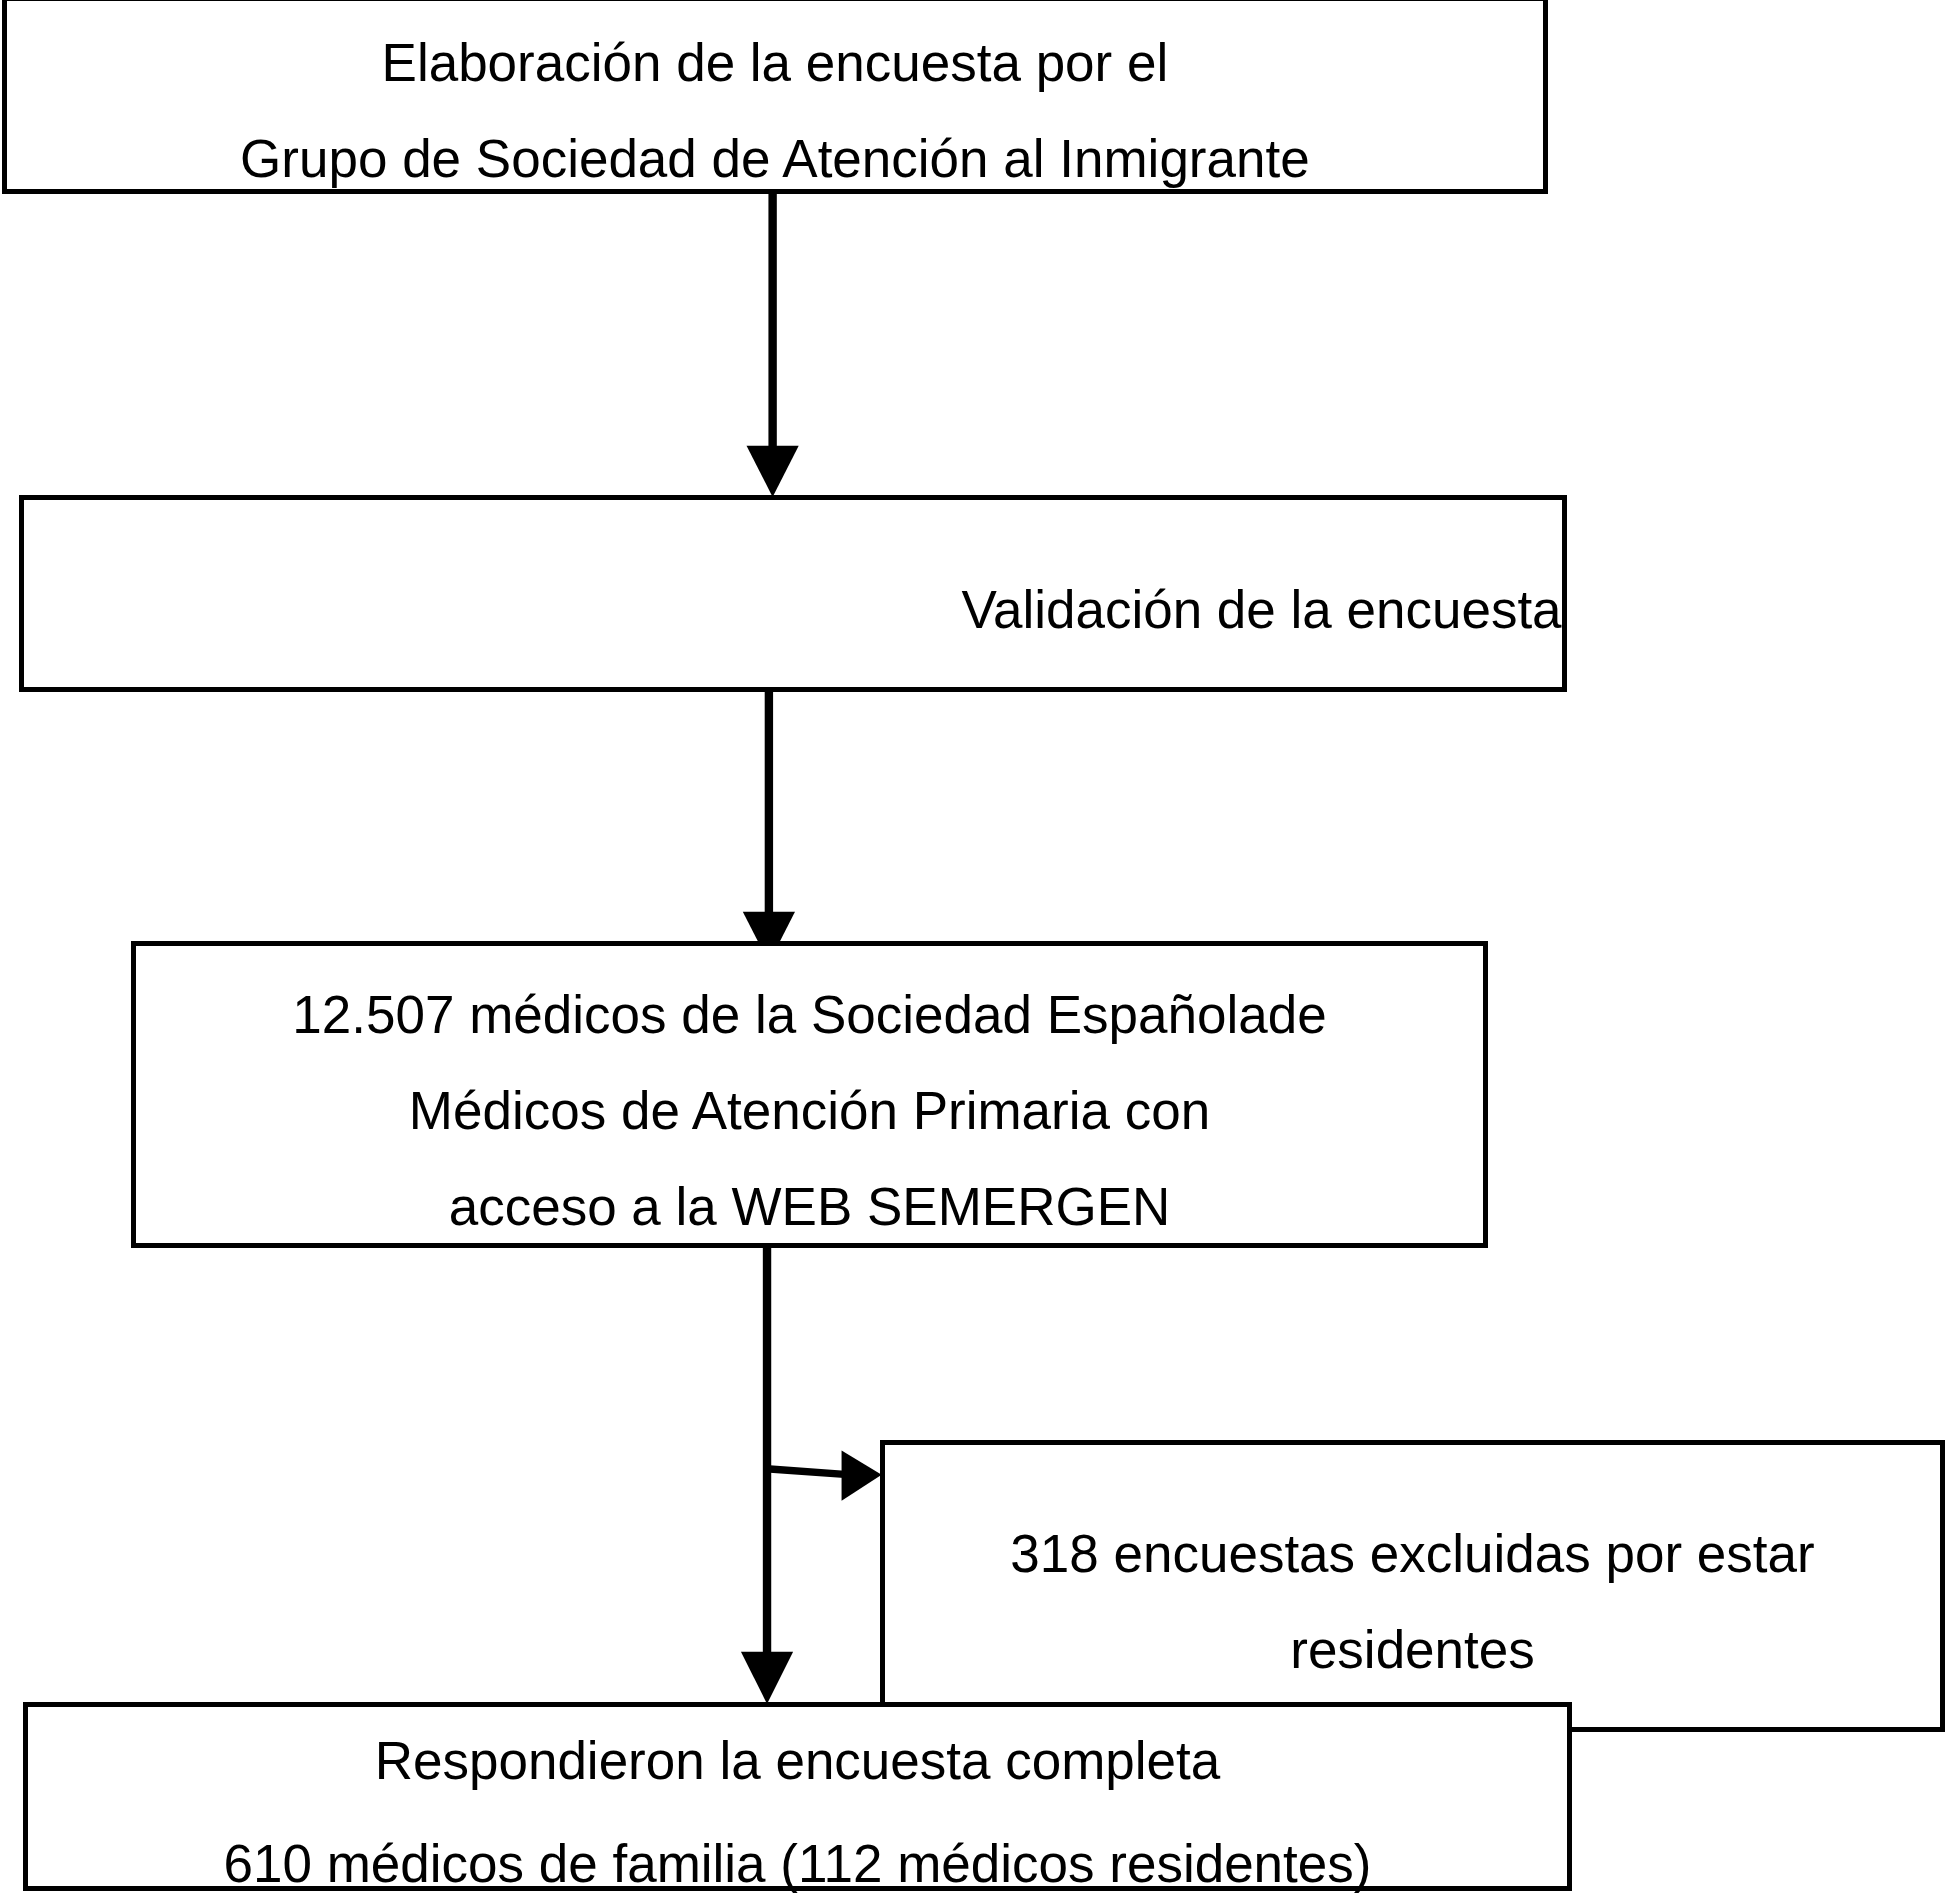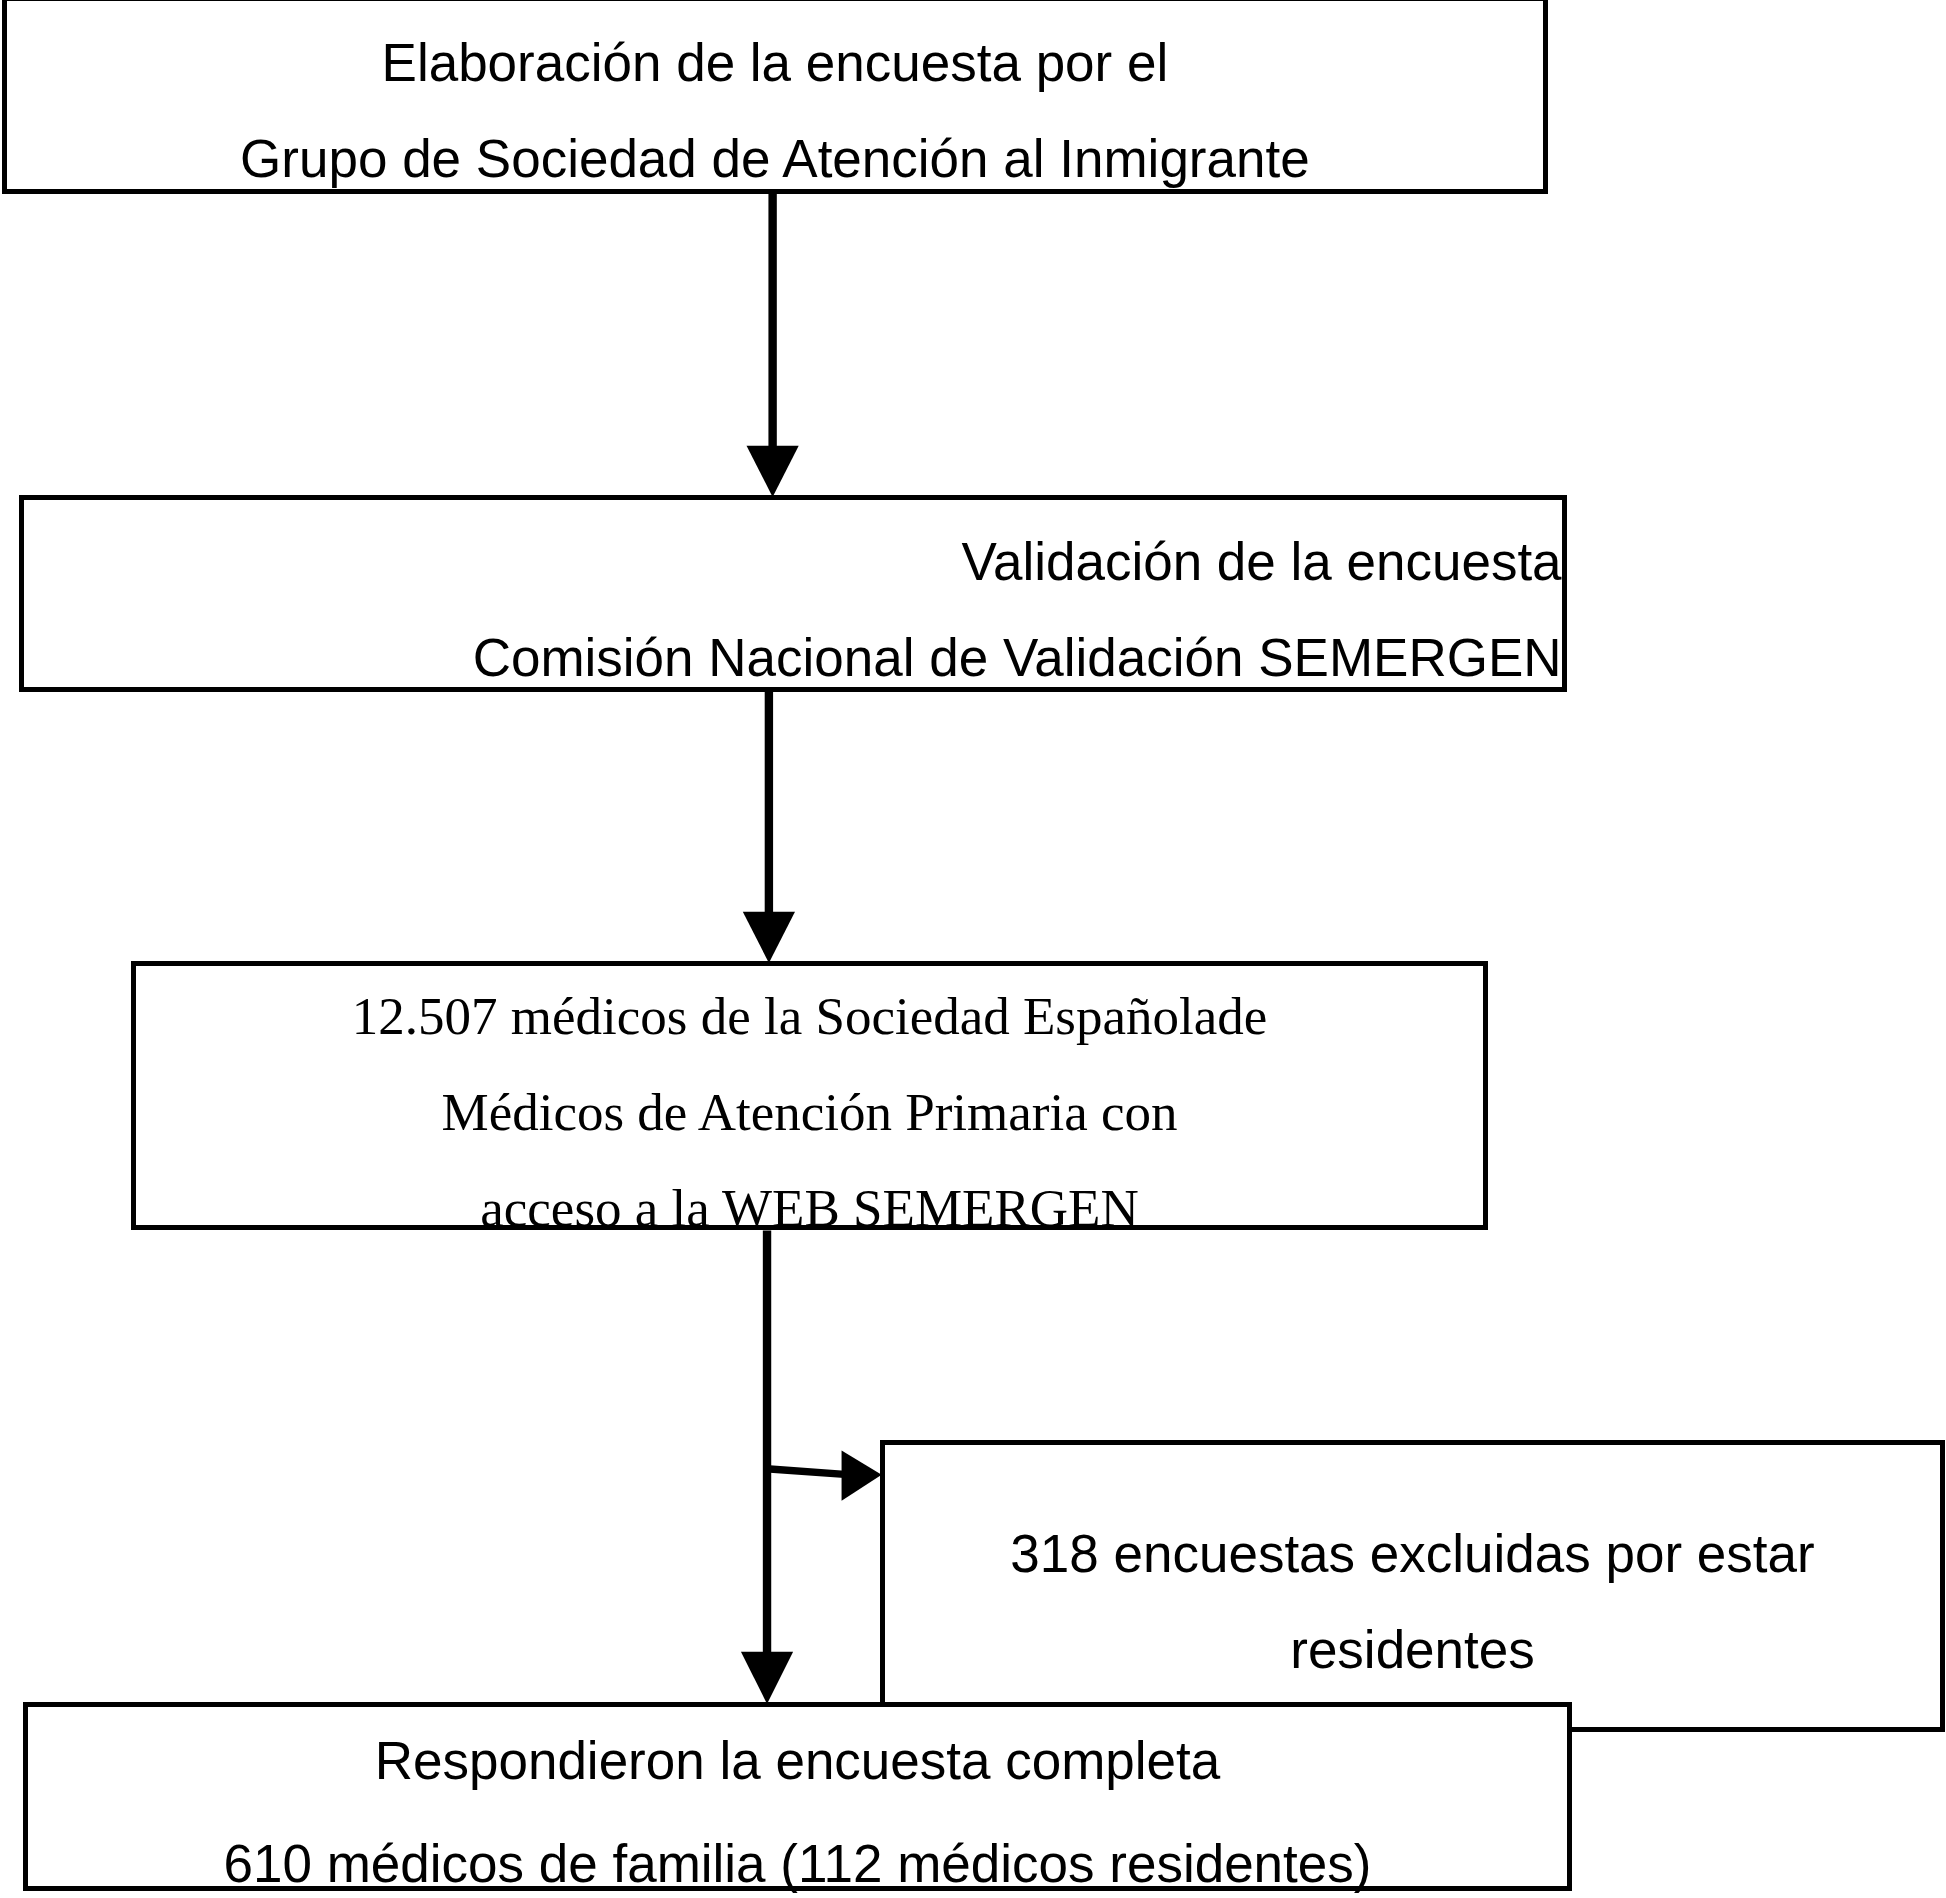--- a/index.html
+++ b/index.html
@@ -46,24 +46,23 @@
   }
   #box-validacion {
     left: 18.6px;
     top: 495px;
     width: 1548px;
     height: 197px;
     align-items: flex-end;
   }
   #box-medicos {
     left: 131px;
-    top: 961px;
+    top: 941px;
     width: 1357px;
-    height: 269px;
-    font-family: Liberation Serif, serif;
+    height: 307px;
   }
   #box-excluidas {
     left: 880px;
     top: 1440px;
     width: 1065px;
     height: 292px;
   }
   #box-respondieron {
     left: 23px;
     top: 1702px;
@@ -110,21 +109,20 @@
     </g>
   </svg>
 
   <div class="node" id="box-elaboracion">
     <span class="line">Elaboración de la encuesta por el</span>
     <span class="line">Grupo de Sociedad de Atención al Inmigrante</span>
   </div>
 
   <div class="node" id="box-validacion">
     <span class="line">Validación de la encuesta</span>
-    <span class="line">Comisión Nacional de Validación SEMERGEN</span>
   </div>
 
   <div class="node" id="box-medicos">
     <span class="line">12.507 médicos de la Sociedad Españolade</span>
     <span class="line">Médicos de Atención Primaria con</span>
     <span class="line">acceso a la WEB SEMERGEN</span>
   </div>
 
   <div class="node" id="box-excluidas">
     <span class="line">318 encuestas excluidas por estar</span>

